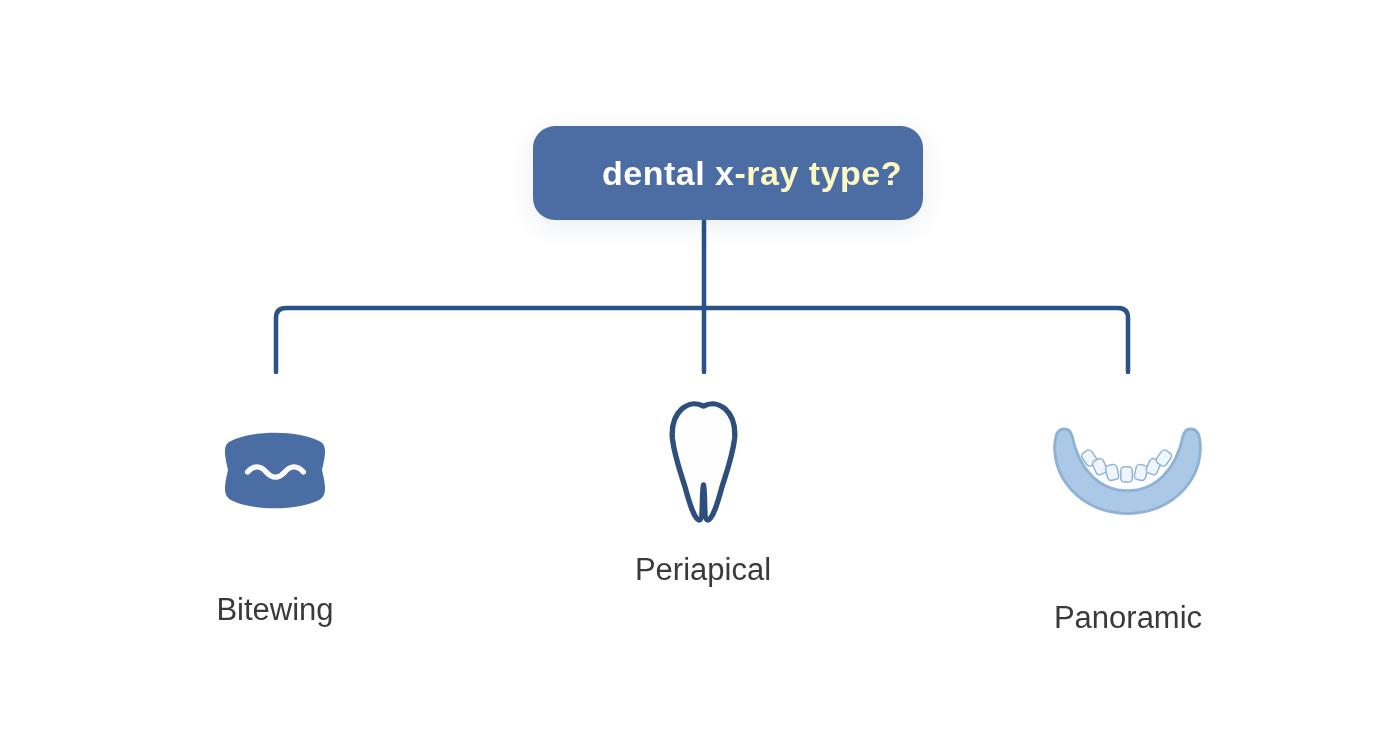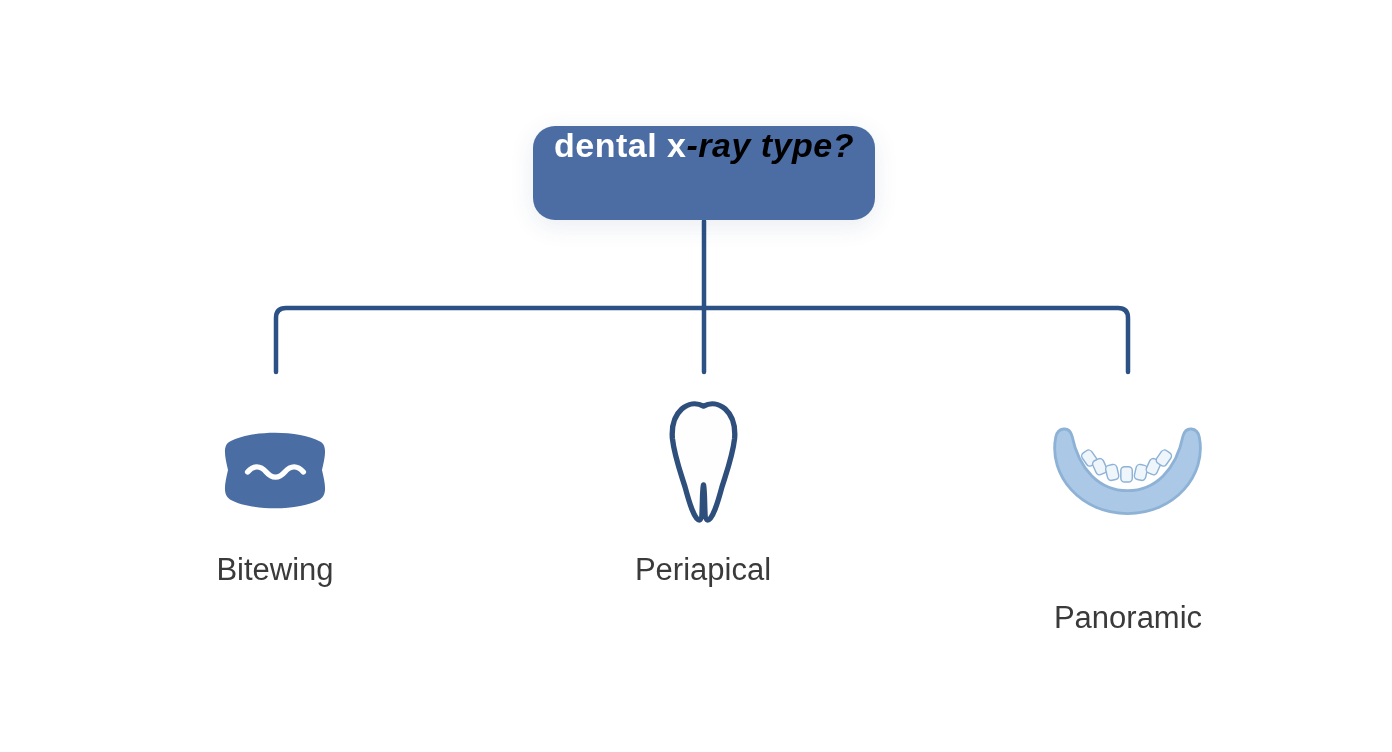--- a/index.html
+++ b/index.html
@@ -24,45 +24,46 @@
   }
   .root-node {
     position: absolute;
     left: 533px;
     top: 126px;
     width: 342px;
     height: 94px;
     background: #4b6da3;
     border-radius: 22px;
     display: flex;
-    align-items: flex-start;
+    align-items: center;
     justify-content: center;
     font-size: 34px;
     font-weight: 700;
     letter-spacing: 0.5px;
     box-shadow: 0 6px 24px rgba(40, 70, 120, 0.10);
+    padding-left: 48px;
   }
   .root-part1 { color: #ffffff; }
-  .root-part2 { color: #000000; font-style: italic; }
+  .root-part2 { color: #fef9c3; }
   .branch-icon {
     position: absolute;
   }
   .icon-bitewing { left: 216px; top: 424px; width: 118px; height: 93px; }
   .icon-tooth    { left: 650px; top: 391px; width: 107px; height: 147px; }
   .icon-jaw      { left: 1042px; top: 416px; width: 172px; height: 110px; }
   .branch-label {
     position: absolute;
     top: 552px;
     width: 300px;
     text-align: center;
     font-size: 31px;
     font-weight: 500;
     color: #3a3a3a;
   }
-  .label-bitewing  { left: 125px; }
+  .label-bitewing  { left: 125px; margin-top: 40px; }
   .label-periapical{ left: 553px; text-align: center; }
   .label-panoramic { left: 978px; margin-top: 48px; }
 </style>
 </head>
 <body>
 
 <div class="canvas">
 
   <svg class="connector-svg" viewBox="0 0 1392 752" xmlns="http://www.w3.org/2000/svg">
     <path d="M704,221 L704,372" fill="none" stroke="#2b5185" stroke-width="4.5" stroke-linecap="round"></path>

